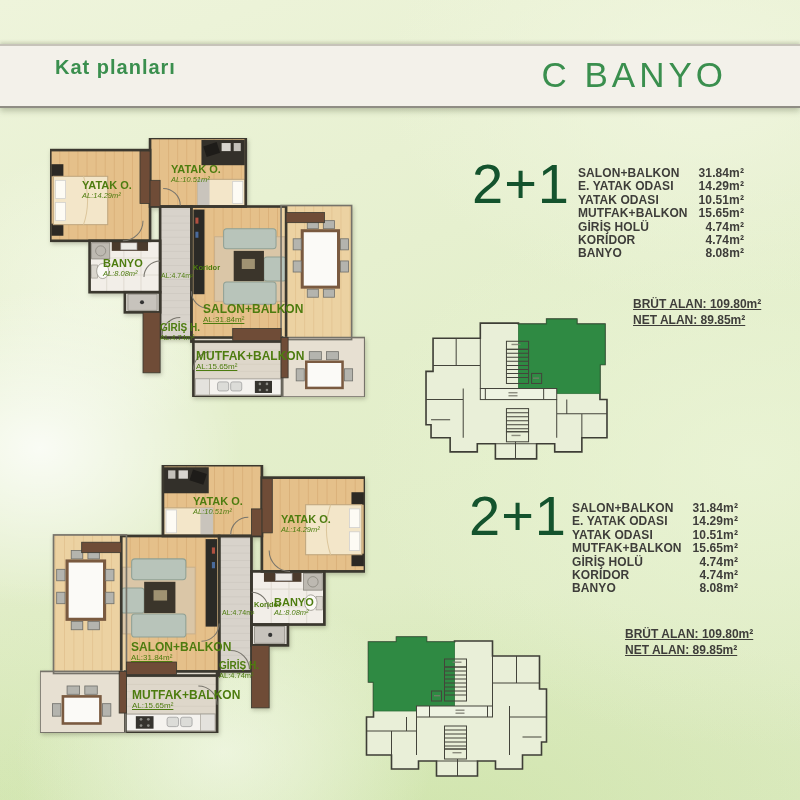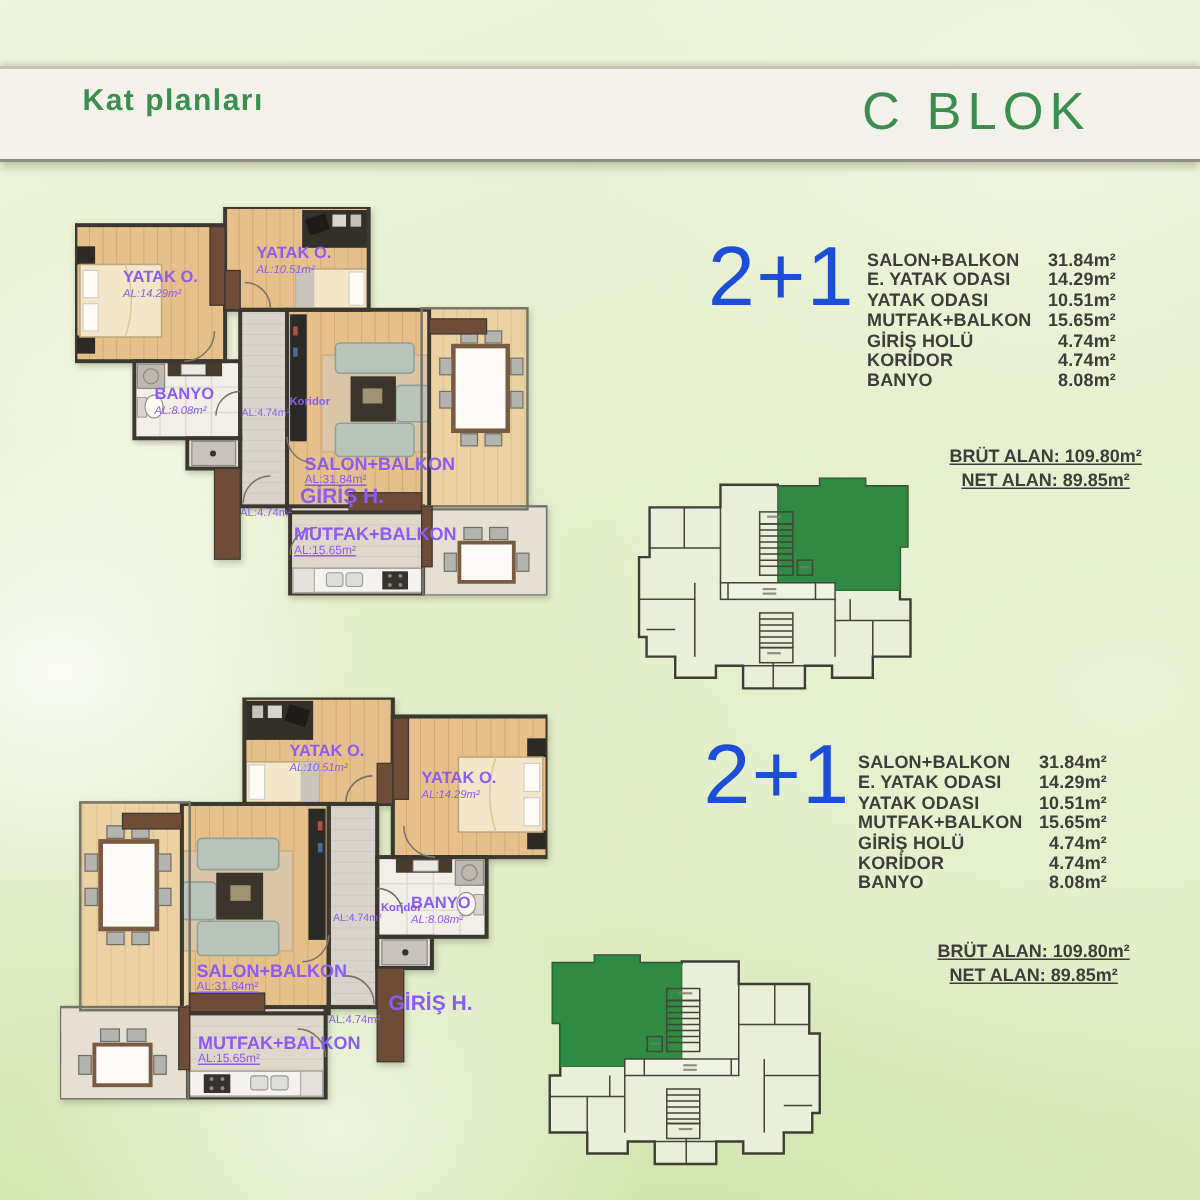--- a/index.html
+++ b/index.html
@@ -26,43 +26,43 @@
   }
   .header-title{
     position:absolute;left:55px;top:56px;
     font-size:20px;color:#3a8f4e;letter-spacing:1px;font-weight:700;
   }
   .header-block{
     position:absolute;right:73px;top:55px;
     font-size:35px;color:#3a8f4e;letter-spacing:4px;font-weight:400;
   }
   
-  .type-label{position:absolute;font-size:56px;line-height:1;color:#1d4ed8;letter-spacing:1px;}
+  .type-label{position:absolute;font-size:56px;line-height:1;color:#14532d;letter-spacing:1px;}
   #type-1{left:472px;top:156px;}
   #type-2{left:469px;top:488px;}
   .room-list{position:absolute;width:166px;}
   #room-list-1{left:578px;top:167px;}
   #room-list-2{left:572px;top:502px;}
   .room-row{display:flex;justify-content:space-between;
     font-size:12px;line-height:13.4px;font-weight:bold;color:#3e3d3a;letter-spacing:.1px;}
-  .alan{position:absolute;font-size:12px;line-height:16px;font-weight:bold;color:#3e3d3a;text-align:center;}
+  .alan{position:absolute;font-size:12px;line-height:16px;font-weight:bold;color:#3e3d3a;}
   .alan div{text-decoration:underline;}
   #alan-1{left:633px;top:296px;}
   #alan-2{left:625px;top:626px;}
   
   .plan-wrap{position:absolute;}
   #plan-a{left:50px;top:138px;width:315px;height:259px;}
   #plan-b{left:40px;top:465px;width:325px;height:268px;}
   .plan-svg{position:absolute;left:0;top:0;width:100%;height:100%;
     filter:drop-shadow(1px 2px 2px rgba(60,60,40,.28));}
-  .plan-label{position:absolute;color:#8b5cf6;line-height:1.08;white-space:nowrap;}
+  .plan-label{position:absolute;color:#4d7c0f;line-height:1.08;white-space:nowrap;}
   .pl-name{font-weight:bold;}
   .pl-big .pl-name{font-size:12px;}  .pl-big .pl-area{font-size:8px;text-decoration:underline;}
   .pl-med .pl-name{font-size:11px;}  .pl-med .pl-area{font-size:7.5px;font-style:italic;}
-  .pl-gir .pl-name{font-size:14px;padding-left:40px;}  .pl-gir .pl-area{font-size:7.5px;}
+  .pl-gir .pl-name{font-size:10px;}  .pl-gir .pl-area{font-size:7.5px;}
   .pl-sm  .pl-name{font-size:7.5px;margin-left:32px;} .pl-sm  .pl-area{font-size:7px;}
   
   .pa-yatak1{left:32px;top:42px;}   .pa-yatak2{left:121px;top:26px;}
   .pa-banyo{left:53px;top:120px;}   .pa-koridor{left:111px;top:126px;}
   .pa-salon{left:153px;top:165px;}  .pa-giris{left:110px;top:185px;}
   .pa-mutfak{left:146px;top:212px;}
   
   .pb-yatak2{left:153px;top:31px;}  .pb-yatak1{left:241px;top:49px;}
   .pb-banyo{left:234px;top:132px;}  .pb-koridor{left:182px;top:136px;}
   .pb-salon{left:91px;top:176px;}   .pb-giris{left:179px;top:196px;}
@@ -71,21 +71,21 @@
   .key-wrap{position:absolute;}
   #key-a{left:423px;top:311px;width:186px;height:151px;}
   #key-b{left:364px;top:629px;width:186px;height:150px;}
   .key-svg{width:100%;height:100%;}
 </style>
 </head>
 <body>
 
 <div class="header-bar"></div>
 <div class="header-title">Kat planları</div>
-<div class="header-block">C BLOK</div>
+<div class="header-block">C BANYO</div>
 
 <div class="plan-wrap" id="plan-a">
   <svg class="plan-svg" viewBox="0 0 312 257">
     <defs>
       <pattern id="pv" width="9" height="9" patternUnits="userSpaceOnUse">
         <rect width="9" height="9" fill="#e5c08a"></rect>
         <line x1="0" y1="0" x2="0" y2="9" stroke="#d2a36c" stroke-width="1"></line>
       </pattern>
       <pattern id="pv2" width="9" height="9" patternUnits="userSpaceOnUse">
         <rect width="9" height="9" fill="#ecd2a2"></rect>

